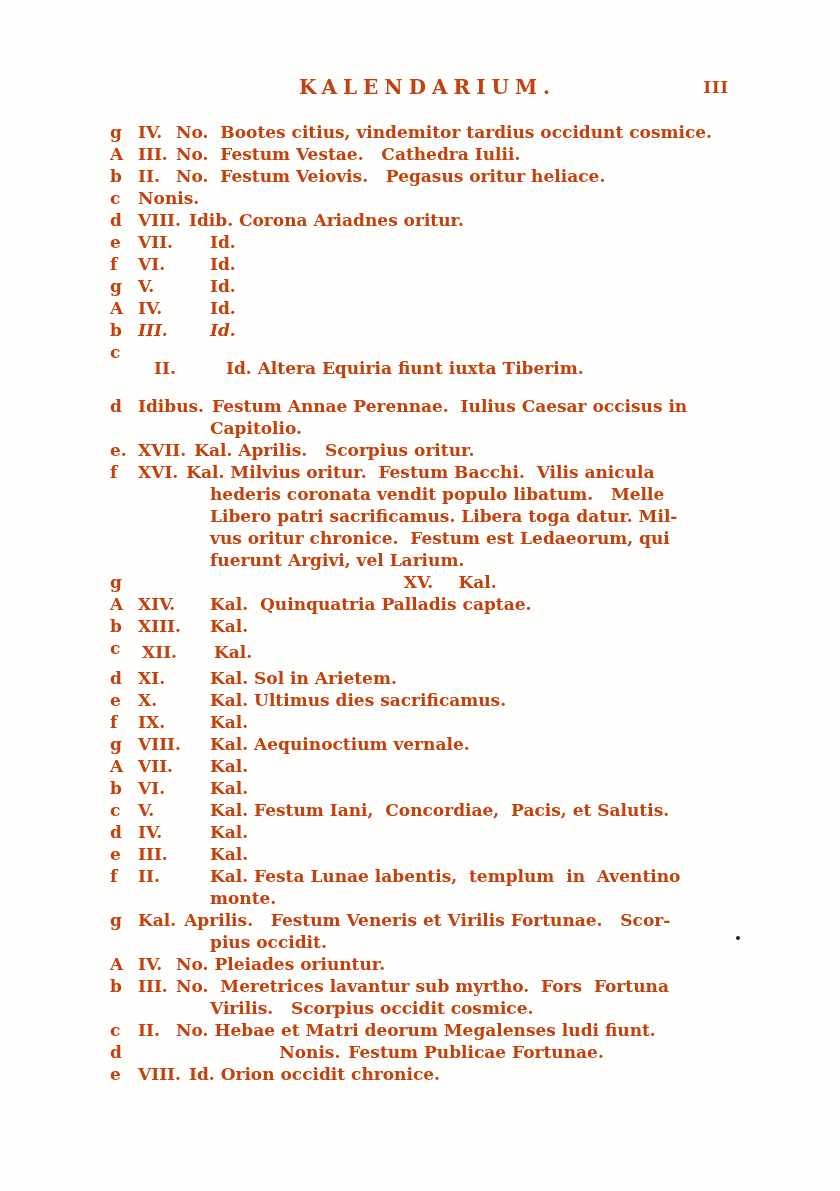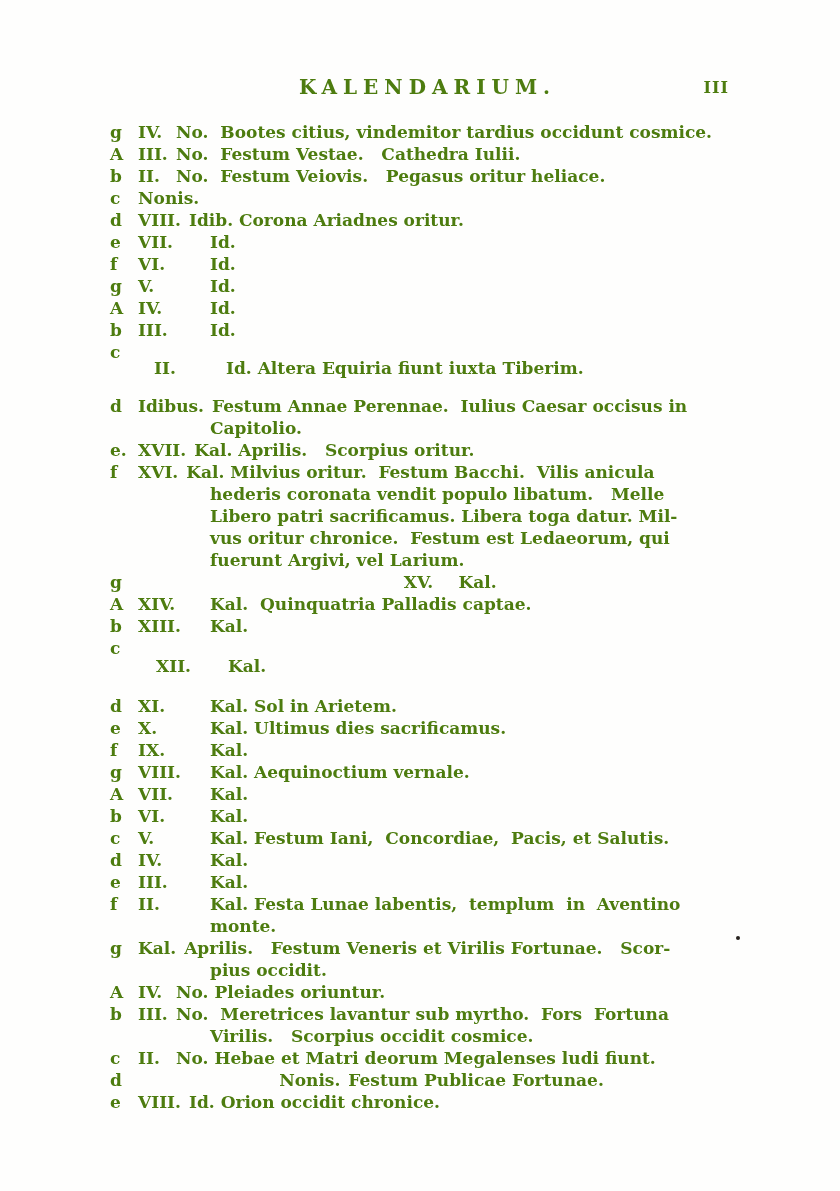--- a/index.html
+++ b/index.html
@@ -2,21 +2,21 @@
 <html><head>
 <meta charset="utf-8">
 <style>
   html, body { margin: 0; padding: 0; background: #e8e8e6; }
   .page {
     position: relative;
     width: 840px;
     height: 1191px;
     margin: 0 auto;
     background: #fefefd;
-    color: #4d7c0f;
+    color: #c2410c;
     font-family: "DejaVu Serif", "Liberation Serif", serif;
     font-weight: 700;
     font-size: 17px;
     line-height: 22px;
     box-sizing: border-box;
     padding: 74px 95px 40px 110px;
     overflow: hidden;
   }
   
   .running-head {
@@ -119,21 +119,21 @@
       <div class="entry">
         <span class="day-letter">g</span>
         <p class="entry-body" style="margin: 0px;"><span class="date-num lg">V.</span><span>Id.</span></p>
       </div>
       <div class="entry">
         <span class="day-letter">A</span>
         <p class="entry-body" style="margin: 0px;"><span class="date-num lg">IV.</span><span>Id.</span></p>
       </div>
       <div class="entry">
         <span class="day-letter">b</span>
-        <p class="entry-body" style="margin: 0px;"><span class="date-num lg">III.</span><span>Id.</span></p>
+        <p class="entry-body" style="margin: 0px; font-style: italic;"><span class="date-num lg">III.</span><span>Id.</span></p>
       </div>
       <div class="entry">
         <span class="day-letter">c</span>
         <p class="entry-body" style="margin: 16px;"><span class="date-num lg">II.</span><span>Id. Altera Equiria fiunt iuxta Tiberim.</span></p>
       </div>
       <div class="entry">
         <span class="day-letter">d</span>
         <p class="entry-body" style="margin: 0px;"><span class="date-num sm">Idibus.</span><span>Festum Annae Perennae.  Iulius Caesar occisus in
 Capitolio.</span></p>
       </div>
@@ -156,21 +156,21 @@
       <div class="entry">
         <span class="day-letter">A</span>
         <p class="entry-body" style="margin: 0px;"><span class="date-num lg">XIV.</span><span>Kal.  Quinquatria Palladis captae.</span></p>
       </div>
       <div class="entry">
         <span class="day-letter">b</span>
         <p class="entry-body" style="margin: 0px;"><span class="date-num lg">XIII.</span><span>Kal.</span></p>
       </div>
       <div class="entry">
         <span class="day-letter">c</span>
-        <p class="entry-body" style="margin: 18px;"><span class="date-num lg">XII.</span><span>Kal.</span></p>
+        <p class="entry-body" style="margin: 4px;"><span class="date-num lg">XII.</span><span>Kal.</span></p>
       </div>
       <div class="entry">
         <span class="day-letter">d</span>
         <p class="entry-body" style="margin: 0px;"><span class="date-num lg">XI.</span><span>Kal. Sol in Arietem.</span></p>
       </div>
       <div class="entry">
         <span class="day-letter">e</span>
         <p class="entry-body" style="margin: 0px;"><span class="date-num lg">X.</span><span>Kal. Ultimus dies sacrificamus.</span></p>
       </div>
       <div class="entry">

